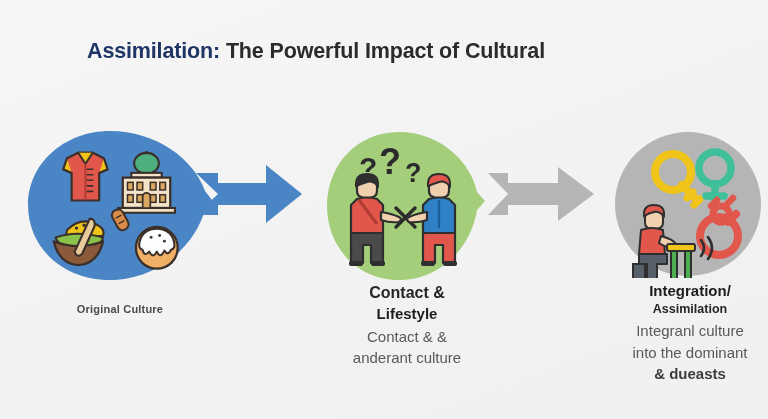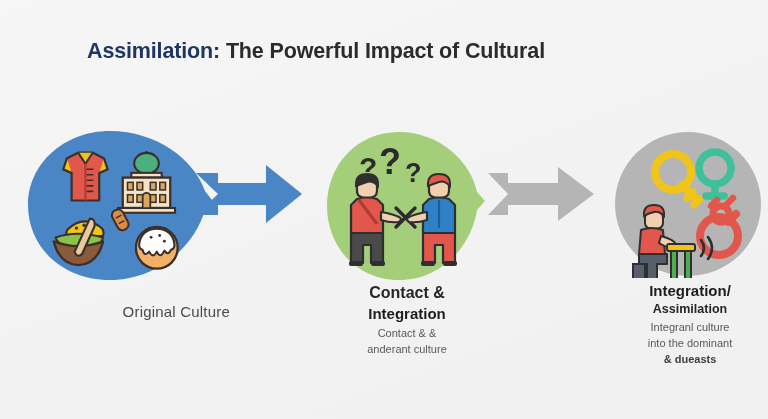--- a/index.html
+++ b/index.html
@@ -88,36 +88,35 @@
     color: #262626;
     line-height: 1.35;
   }
   .cap-big-bold {
     font-size: 15px;
     font-weight: bold;
     color: #1d1d1d;
     line-height: 1.3;
   }
   .cap-sub {
-    font-size: 11px;
+    font-size: 15px;
     font-weight: normal;
     color: #58595b;
     line-height: 1.42;
     margin-top: 3px;
   }
   .cap-sub-bold {
     font-weight: bold;
     color: #3d3d3d;
   }
   .cap-plain {
-    font-size: 15px;
-    font-weight: normal;
+    font-size: 11px;
+    font-weight: bold;
     color: #4a4a4a;
     letter-spacing: 0.2px;
-    text-align: right;
   }
 </style>
 </head>
 <body>
 
 <div id="stage">
 
   <div class="title-block">
     <div class="title-line">
       <span class="title-accent">Assimilation:</span><span> The Powerful Impact of Cultural</span>
@@ -291,21 +290,21 @@
     </div>
 
   </div>
 
   <div class="caption" style="left:10px; top:303px; width:220px;">
     <div class="cap-plain">Original Culture</div>
   </div>
 
   <div class="caption" style="left:312px; top:282px; width:190px;">
     <div class="cap-small-bold">Contact &amp;</div>
-    <div class="cap-big-bold">Integration</div>
+    <div class="cap-big-bold">Lifestyle</div>
     <div class="cap-sub">
       <div>Contact &amp; &amp;</div>
       <div>anderant culture</div>
     </div>
   </div>
 
   <div class="caption" style="left:600px; top:281px; width:180px;">
     <div class="cap-big-bold">Integration/</div>
     <div class="cap-small-bold" style="font-size:12.5px;">Assimilation</div>
     <div class="cap-sub">

